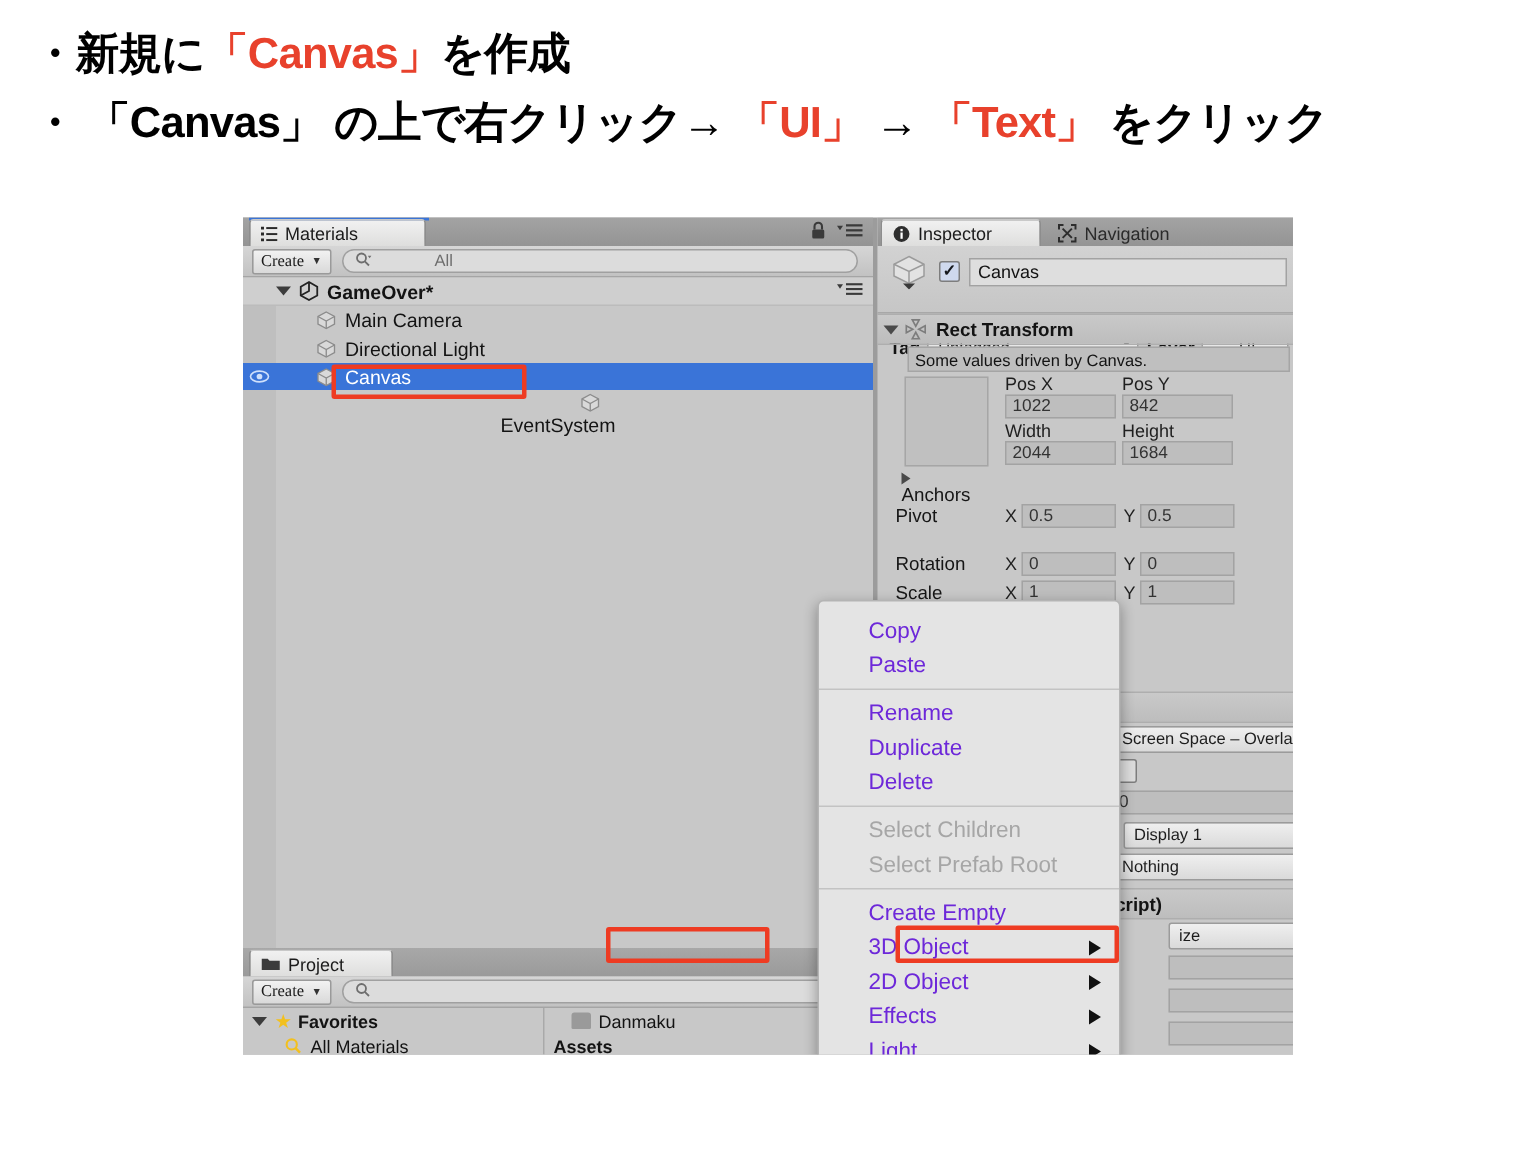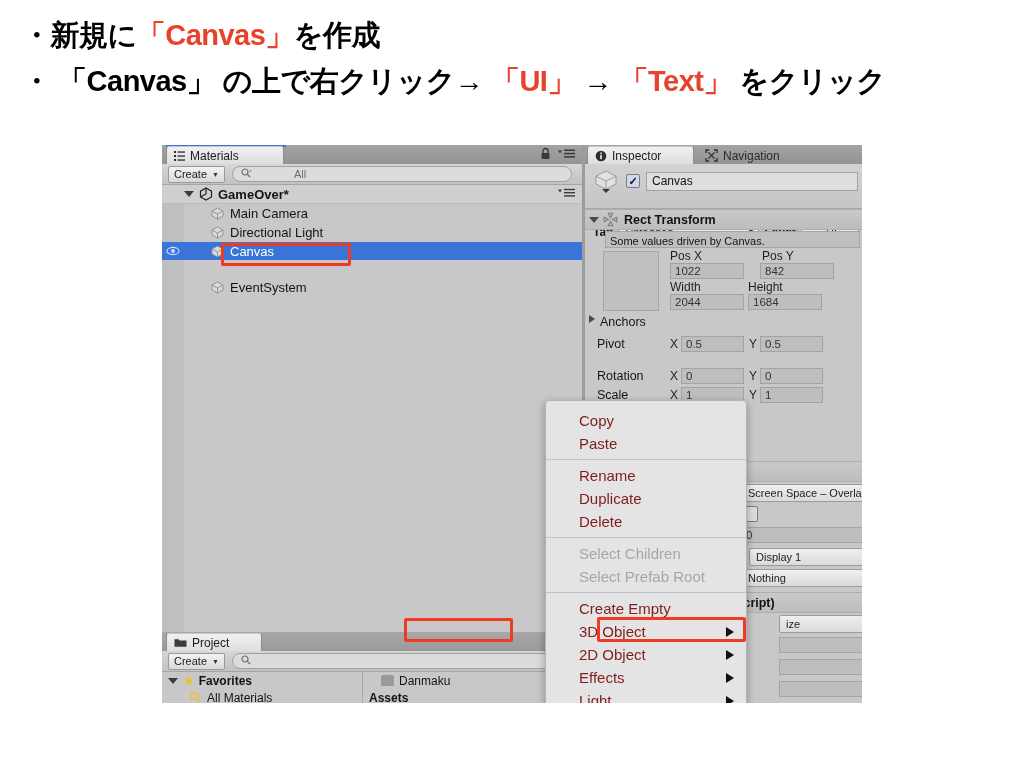--- a/index.html
+++ b/index.html
@@ -65,21 +65,21 @@
   #hierarchy .toolbar {
     position: absolute; left: 0; right: 0; top: 19px; height: 20px;
     background: linear-gradient(#d6d6d6, #c2c2c2);
     border-bottom: 1px solid #a5a5a5;
     display: flex; align-items: center; padding-left: 6px;
   }
   .btn-create {
     height: 15px; background: linear-gradient(#f2f2f2,#d9d9d9);
     border: 1px solid #9a9a9a; border-radius: 2px;
     display: flex; align-items: center; padding: 0 5px;
-    font-size: 11px; color: #1b1b1b;
+    font-size: 11px; color: #1b1b1b; font-family: Liberation Serif, serif;
   }
   .btn-create .caret { margin-left: 5px; font-size: 7px; color: #333; }
   .searchfield {
     flex: 1; height: 14px; margin: 0 10px 0 7px;
     background: #dcdcdc; border: 1px solid #a0a0a0; border-radius: 8px;
     display: flex; align-items: center; padding: 0 8px;
     font-size: 11px; color: #6e6e6e; gap: 40px;
   }
   .searchfield .mag { margin-right: 2px; color:#6e6e6e; font-size:10px;}
   .lockrow { position:absolute; right:6px; top:2px; display:flex; align-items:center; gap:7px;}
@@ -186,21 +186,21 @@
     width: 200px; height: 440px;
     background: #e4e4e4;
     border: 1px solid #b4b4b4;
     border-radius: 4px;
     box-shadow: 0 3px 9px rgba(0,0,0,0.33);
     overflow: hidden;
   }
   .mi {
     height: 23px; display:flex; align-items:center;
     padding-left: 33px; padding-right: 12px;
-    font-size: 15px; color: #7f1d1d; position:relative;
+    font-size: 15px; color: #6d28d9; position:relative;
   }
   .mi.dim { color: #a6a6a6; }
   .mi .sub { position:absolute; right:12px; width:0;height:0;
     border-top:5px solid transparent;border-bottom:5px solid transparent;border-left:8px solid #111;}
   .msep { height:1px; background:#c3c3c3; margin:4px 0; }
 
   
   .redbox { position:absolute; border:3px solid #ee3b22; border-radius:2px; box-sizing:border-box; }
 </style>
 </head>
@@ -324,21 +324,21 @@
           </span>
           <span style="margin-left:48px;" class="cube">
             <svg width="15" height="15" viewBox="0 0 15 15">
                 <path d="M7.5 2 L13 5 V10 L7.5 13 L2 10 V5 Z" fill="#d9d9d9" stroke="#8c8c8c" stroke-width="0.9"></path>
                 <path d="M2 5 L7.5 8 L13 5 M7.5 8 V13" fill="none" stroke="#8c8c8c" stroke-width="0.9"></path>
               </svg>
           </span>
           <span class="h-label">Canvas</span>
         </div>
 
-        <div class="h-row" style="top:74px;">
+        <div class="h-row" style="top:57px;flex-direction:column;">
           <span style="margin-left:48px;" class="cube">
             <svg width="15" height="15" viewBox="0 0 15 15">
                 <path d="M7.5 2 L13 5 V10 L7.5 13 L2 10 V5 Z" fill="#d9d9d9" stroke="#8c8c8c" stroke-width="0.9"></path>
                 <path d="M2 5 L7.5 8 L13 5 M7.5 8 V13" fill="none" stroke="#8c8c8c" stroke-width="0.9"></path>
               </svg>
           </span>
           <span class="h-label">EventSystem</span>
         </div>
       </div>
     </div>
@@ -471,38 +471,38 @@
         <span>Rect Transform</span>
       </div>
 
       <div class="infobox" style="top:86px;">
         <span>Some values driven by Canvas.</span>
       </div>
 
       <div style="position:absolute;left:18px;top:106px;width:54px;height:58px;background:#c0c0c0;border:1px solid #a6a6a6;"></div>
 
       <div class="flab" style="position:absolute;left:85px;top:104px;">Pos X</div>
-      <div class="flab" style="position:absolute;left:177px;top:104px;">Pos Y</div>
+      <div class="flab" style="position:absolute;left:163px;top:104px;">Pos Y</div>
       <div class="field" style="position:absolute;left:85px;top:118px;width:74px;">
           <span>1022</span>
         </div>
-      <div class="field" style="position:absolute;left:163px;top:118px;width:74px;margin-left:12px;">
+      <div class="field" style="position:absolute;left:163px;top:118px;width:74px;">
           <span>842</span>
         </div>
 
       <div class="flab" style="position:absolute;left:85px;top:135px;">Width</div>
       <div class="flab" style="position:absolute;left:163px;top:135px;">Height</div>
       <div class="field" style="position:absolute;left:85px;top:149px;width:74px;">
           <span>2044</span>
         </div>
       <div class="field" style="position:absolute;left:163px;top:149px;width:74px;">
           <span>1684</span>
         </div>
 
-      <div style="position:absolute;left:4px;top:170px;display:flex;align-items:flex-start;">
+      <div style="position:absolute;left:16px;top:170px;display:flex;align-items:flex-start;flex-direction:column;">
         <span class="tri-r"></span>
         <span class="row-lbl">Anchors</span>
       </div>
 
       <div class="row-lbl" style="position:absolute;left:12px;top:192px;">Pivot</div>
       <div class="axis" style="position:absolute;left:85px;top:192px;">X</div>
       <div class="field" style="position:absolute;left:96px;top:191px;width:63px;">
           <span>0.5</span>
         </div>
       <div class="axis" style="position:absolute;left:164px;top:192px;">Y</div>

